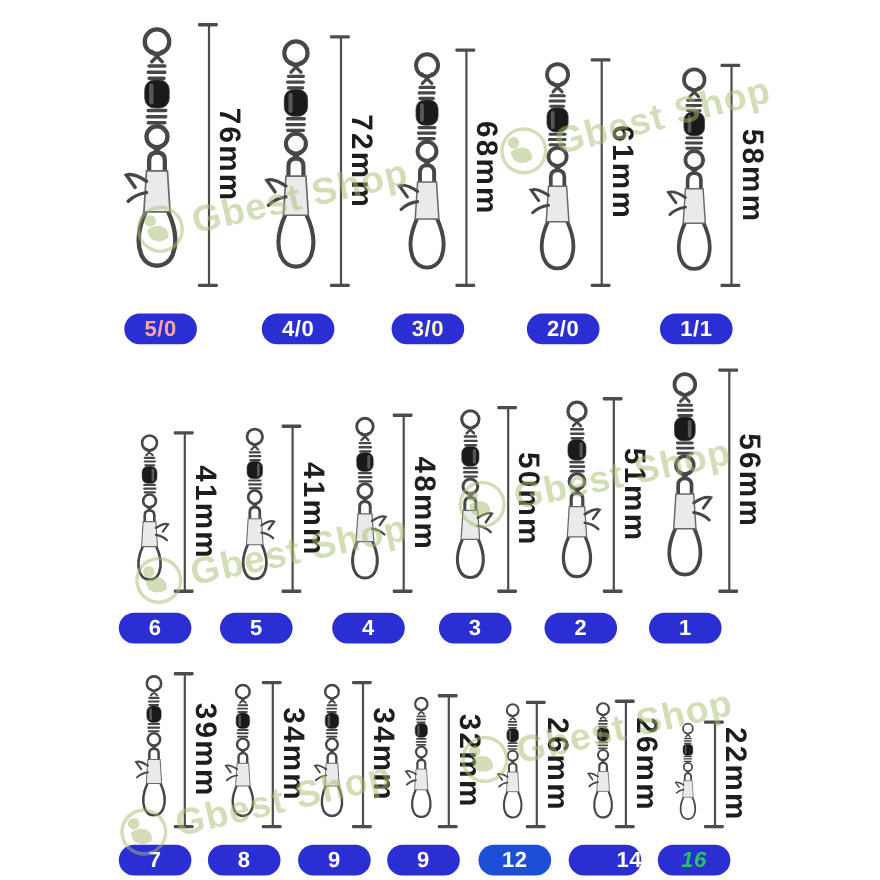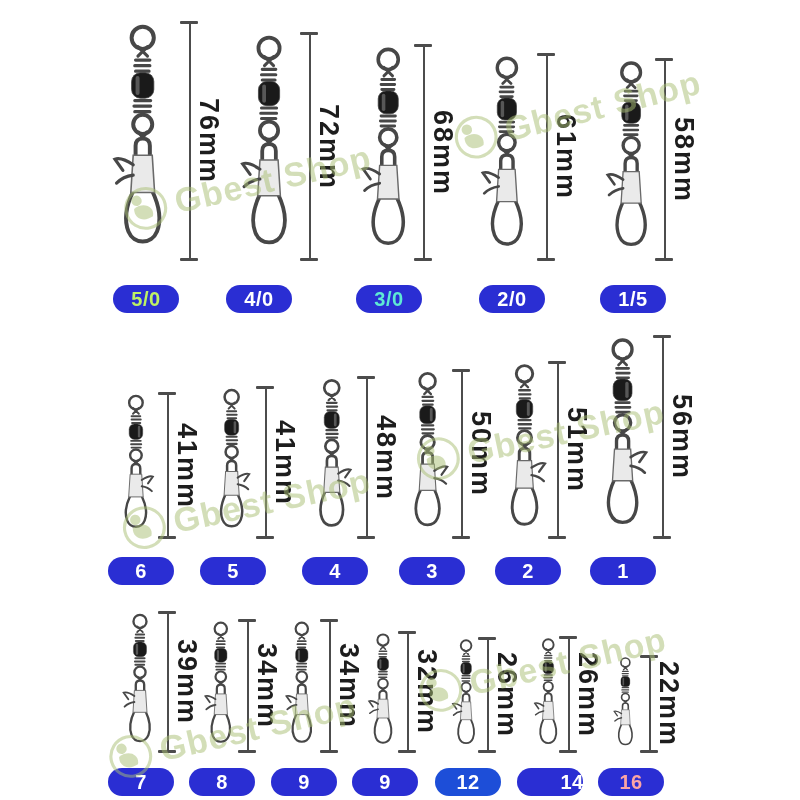--- a/index.html
+++ b/index.html
@@ -57,45 +57,45 @@
   </svg>
 <div class="item">
     <svg class="swivel" viewBox="0 0 80 300" preserveAspectRatio="xMidYMid meet" style="left: 107.3px; top: 22px; width: 63.5px; height: 238px;">
         <use href="#sw-snap"></use>
       </svg>
     <div class="dim-line" style="left: 189px; top: 22px; height: 238px; background: rgb(76, 76, 76);"></div>
     <div class="dim-cap cap-top" style="left: 180px; top: 21px; background: rgb(76, 76, 76);"></div>
     <div class="dim-cap cap-bot" style="left: 180px; top: 258px; background: rgb(76, 76, 76);"></div>
     <div class="dim-label" style="left: 195px; top: 141px; color: rgb(29, 29, 29);">76mm</div>
     <div class="badge" style="left: 113px; top: 285px; background: rgb(42, 46, 211);">
-      <span class="badge-text" style="color: #bef264;">5/0</span>
+      <span class="badge-text" style="color: #fca5a5;">5/0</span>
     </div>
   </div>
     <div class="item">
     <svg class="swivel" viewBox="0 0 80 300" preserveAspectRatio="xMidYMid meet" style="left: 234.9px; top: 33px; width: 60.5px; height: 227px;">
         <use href="#sw-snap"></use>
       </svg>
     <div class="dim-line" style="left: 309px; top: 33px; height: 227px; background: rgb(76, 76, 76);"></div>
     <div class="dim-cap cap-top" style="left: 300px; top: 32px; background: rgb(76, 76, 76);"></div>
     <div class="dim-cap cap-bot" style="left: 300px; top: 258px; background: rgb(76, 76, 76);"></div>
     <div class="dim-label" style="left: 315px; top: 147px; color: rgb(29, 29, 29);">72mm</div>
-    <div class="badge" style="left: 226px; top: 285px; background: rgb(42, 46, 211);">
+    <div class="badge" style="left: 238px; top: 285px; background: rgb(42, 46, 211);">
       <span class="badge-text" style="color: rgb(255, 255, 255);">4/0</span>
     </div>
   </div>
     <div class="item">
     <svg class="swivel" viewBox="0 0 80 300" preserveAspectRatio="xMidYMid meet" style="left: 355.8px; top: 45px; width: 57.3px; height: 215px;">
         <use href="#sw-snap"></use>
       </svg>
     <div class="dim-line" style="left: 423px; top: 45px; height: 215px; background: rgb(76, 76, 76);"></div>
     <div class="dim-cap cap-top" style="left: 414px; top: 44px; background: rgb(76, 76, 76);"></div>
     <div class="dim-cap cap-bot" style="left: 414px; top: 258px; background: rgb(76, 76, 76);"></div>
     <div class="dim-label" style="left: 429px; top: 153px; color: rgb(29, 29, 29);">68mm</div>
     <div class="badge" style="left: 356px; top: 285px; background: rgb(42, 46, 211);">
-      <span class="badge-text" style="color: #5eead4;">3/0</span>
+      <span class="badge-text" style="color: #fef9c3;">3/0</span>
     </div>
   </div>
     <div class="item">
     <svg class="swivel" viewBox="0 0 80 300" preserveAspectRatio="xMidYMid meet" style="left: 476.1px; top: 54px; width: 54.9px; height: 206px;">
         <use href="#sw-snap"></use>
       </svg>
     <div class="dim-line" style="left: 546px; top: 54px; height: 206px; background: rgb(76, 76, 76);"></div>
     <div class="dim-cap cap-top" style="left: 537px; top: 53px; background: rgb(76, 76, 76);"></div>
     <div class="dim-cap cap-bot" style="left: 537px; top: 258px; background: rgb(76, 76, 76);"></div>
     <div class="dim-label" style="left: 552px; top: 157px; color: rgb(29, 29, 29);">61mm</div>
@@ -105,21 +105,21 @@
   </div>
     <div class="item">
     <svg class="swivel" viewBox="0 0 80 300" preserveAspectRatio="xMidYMid meet" style="left: 600.9px; top: 59px; width: 53.6px; height: 201px;">
         <use href="#sw-snap"></use>
       </svg>
     <div class="dim-line" style="left: 664px; top: 59px; height: 201px; background: rgb(76, 76, 76);"></div>
     <div class="dim-cap cap-top" style="left: 655px; top: 58px; background: rgb(76, 76, 76);"></div>
     <div class="dim-cap cap-bot" style="left: 655px; top: 258px; background: rgb(76, 76, 76);"></div>
     <div class="dim-label" style="left: 670px; top: 160px; color: rgb(29, 29, 29);">58mm</div>
     <div class="badge" style="left: 600px; top: 285px; background: rgb(42, 46, 211);">
-      <span class="badge-text" style="color: rgb(255, 255, 255);">1/5</span>
+      <span class="badge-text" style="color: rgb(255, 255, 255);">1/1</span>
     </div>
   </div>
     <div class="item">
     <svg class="swivel mir" viewBox="0 0 80 300" preserveAspectRatio="xMidYMid meet" style="left: 119.1px; top: 393px; width: 38.7px; height: 145px;">
         <use href="#sw-snap"></use>
       </svg>
     <div class="dim-line" style="left: 167px; top: 393px; height: 145px; background: rgb(76, 76, 76);"></div>
     <div class="dim-cap cap-top" style="left: 158px; top: 392px; background: rgb(76, 76, 76);"></div>
     <div class="dim-cap cap-bot" style="left: 158px; top: 536px; background: rgb(76, 76, 76);"></div>
     <div class="dim-label" style="left: 173px; top: 466px; color: rgb(29, 29, 29);">41mm</div>
@@ -261,21 +261,21 @@
   </div>
     <div class="item">
     <svg class="swivel" viewBox="0 0 80 300" preserveAspectRatio="xMidYMid meet" style="left: 610.6px; top: 656px; width: 25.6px; height: 96px;">
         <use href="#sw-snap"></use>
       </svg>
     <div class="dim-line" style="left: 649px; top: 656px; height: 96px; background: rgb(76, 76, 76);"></div>
     <div class="dim-cap cap-top" style="left: 640px; top: 655px; background: rgb(76, 76, 76);"></div>
     <div class="dim-cap cap-bot" style="left: 640px; top: 750px; background: rgb(76, 76, 76);"></div>
     <div class="dim-label" style="left: 655px; top: 704px; color: rgb(29, 29, 29);">22mm</div>
     <div class="badge" style="left: 598px; top: 768px; background: rgb(42, 46, 211);">
-      <span class="badge-text" style="color: #fca5a5;">16</span>
+      <span class="badge-text" style="color: #22c55e; font-style: italic;">16</span>
     </div>
   </div>
     <div class="wm" style="left: 247px; top: 185px; transform: translate(-50%, -50%) rotate(-13deg); color: rgb(169, 191, 116); opacity: 0.5;">
     <svg class="wm-logo" viewBox="0 0 44 44" width="46" height="46">
       <circle cx="22" cy="22" r="19" fill="none" stroke="currentColor" stroke-width="3"></circle>
       <circle cx="15" cy="13" r="5" fill="currentColor"></circle>
       <path d="M11,20 C9,29 17,35 27,31 C31,22 21,15 11,20 Z" fill="currentColor"></path>
     </svg>
     <span class="wm-text">Gbest Shop</span>
   </div>

